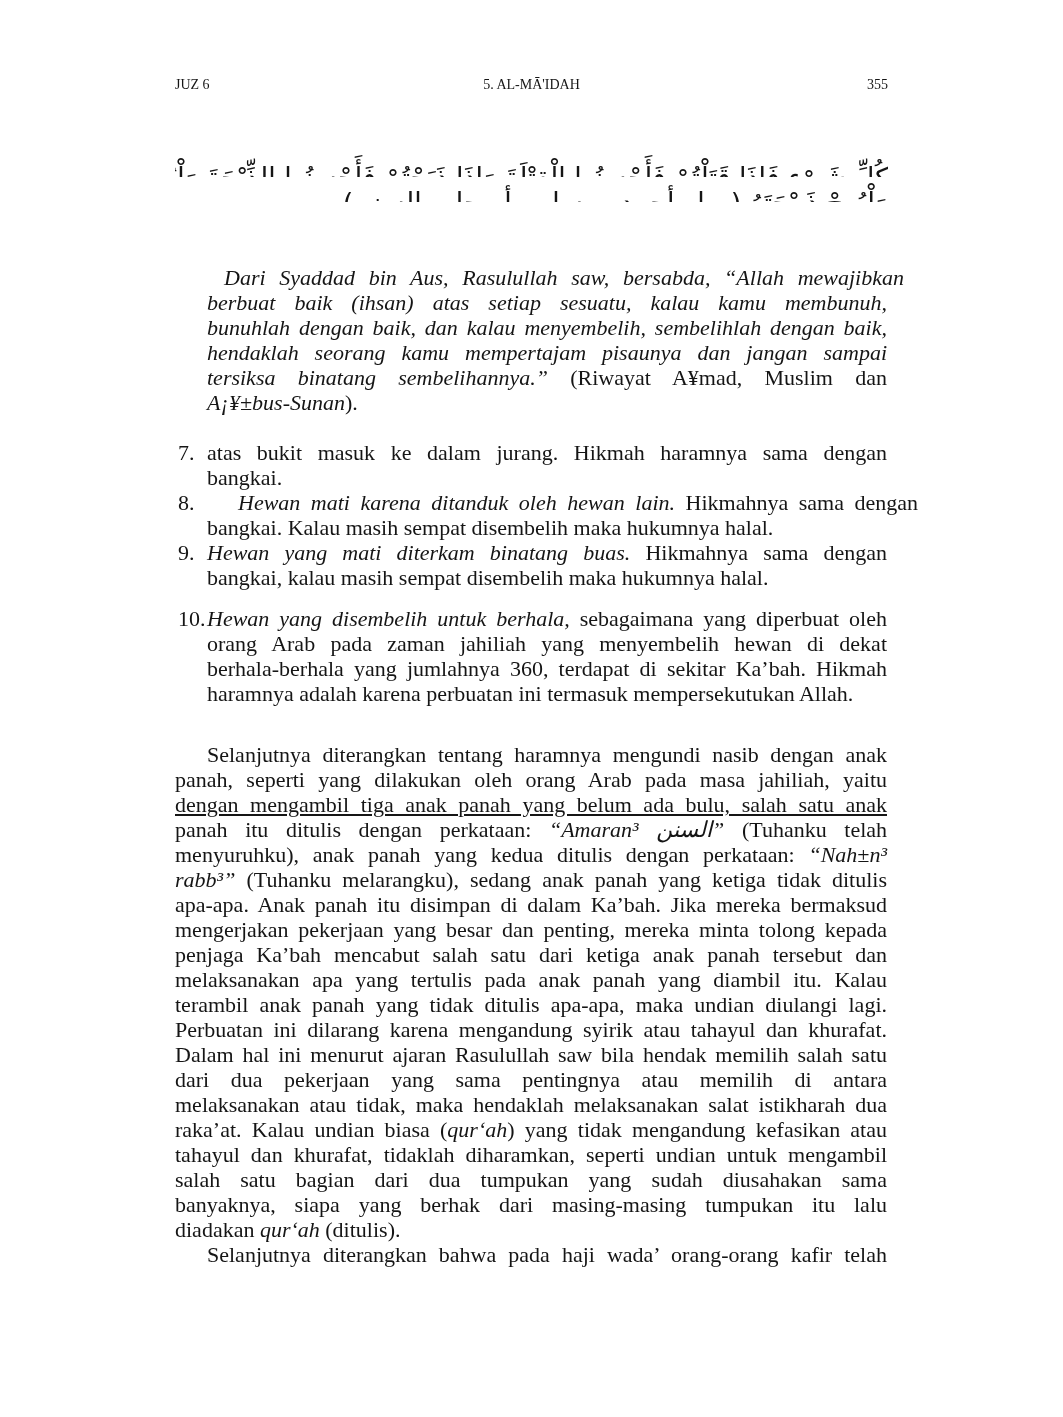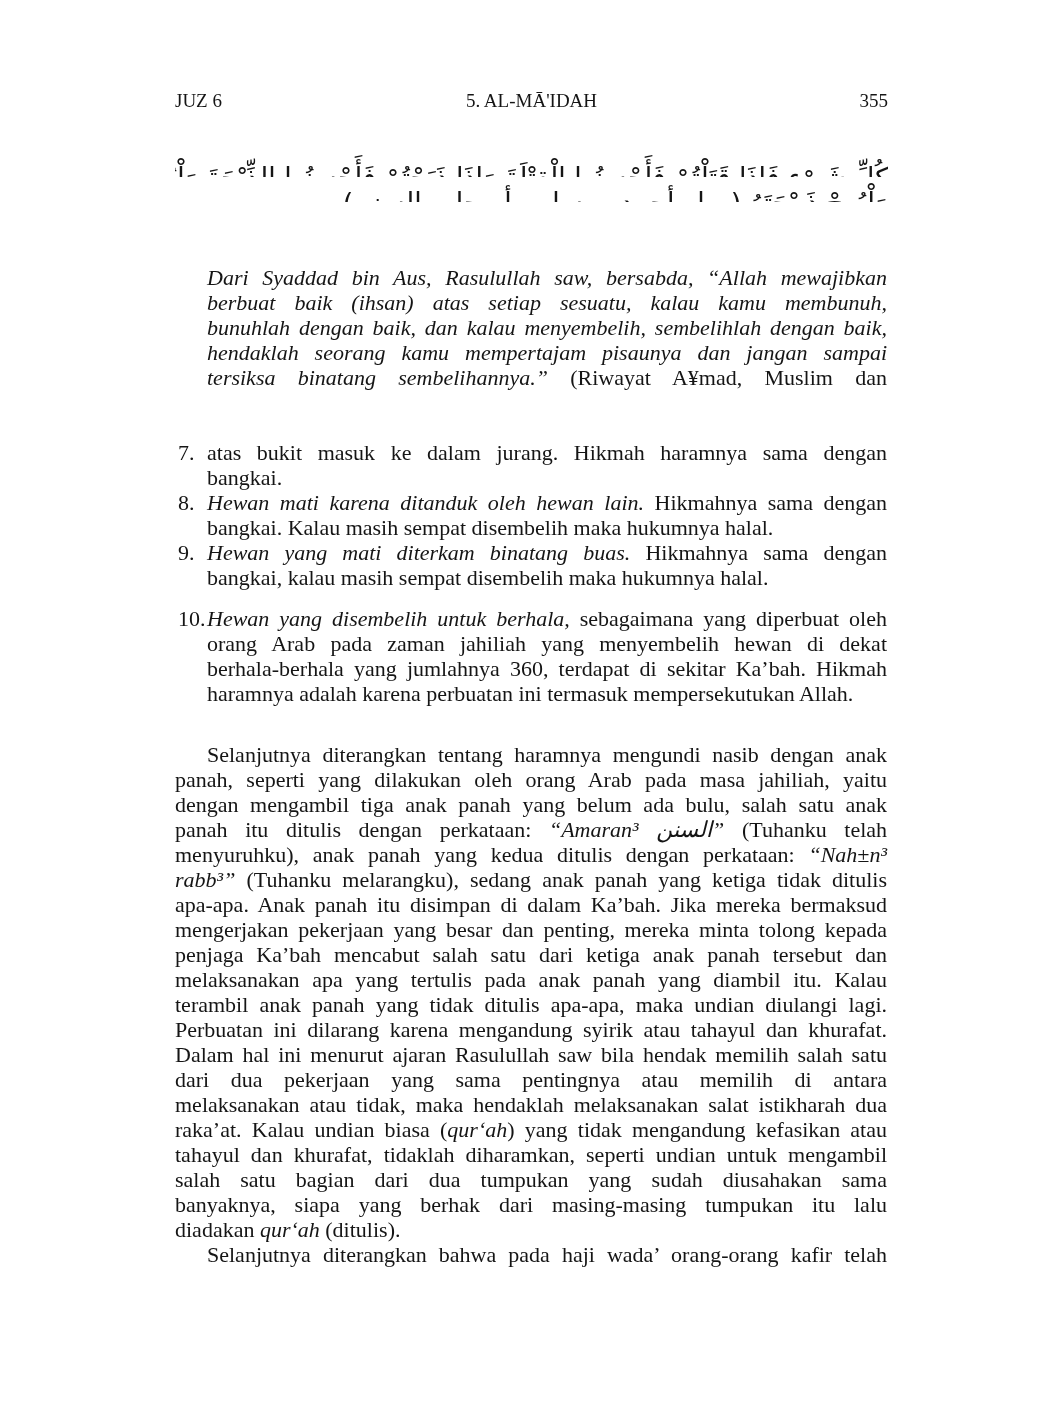--- a/index.html
+++ b/index.html
@@ -10,25 +10,25 @@
   body {
     width: 1063px;
     height: 1417px;
     position: relative;
     overflow: hidden;
     color: #151515;
     font-family: "Liberation Serif", "DejaVu Serif", serif;
   }
   .page-header {
     position: absolute;
-    top: 88px;
+    top: 72px;
     left: 175px;
     width: 713px;
     height: 26px;
-    font-size: 19px;
+    font-size: 14px;
     line-height: 26px;
   }
   .page-header .left { position: absolute; left: 0; top: 0; }
   .page-header .center { position: absolute; left: 0; right: 0; top: 0; text-align: center; }
   .page-header .right { position: absolute; right: 0; top: 0; }
 
   .arabic {
     position: absolute;
     left: 175px;
     width: 713px;
@@ -96,39 +96,40 @@
   <span class="center">5. AL-MĀ'IDAH</span>
   <span class="right">355</span>
 </div>
 
 <div class="arabic">
   <span class="line" style="width: 100%;">كُلِّ شَيْءٍ فَاذَا قَتَلْتُمْ فَأَحْسِنُوا الْقِتْلَةَ وَاِذَا ذَبَحْتُمْ فَأَحْسِنُوا الذِّبْحَةَ وَلْيُحِدَّ اَحَدُكُمْ شَفْرَتَهُ</span>
   <span class="line last" style="width: 100%;">وَلْيُرِحْ ذَبِيْحَتَهُ (رواه أحمد ومسلم وأصحاب السنن)</span>
 </div>
 
 <div class="text-block quote" id="quote">
-    <span class="line" style="width: 100%;"><span class="it">Dari Syaddad bin Aus, Rasulullah saw, bersabda, “Allah mewajibkan</span></span>
+    <span class="line" style="width: 100%; margin-left: 17px;"><span class="it">Dari Syaddad bin Aus, Rasulullah saw, bersabda, “Allah mewajibkan</span></span>
     <span class="line" style="width: 100%;"><span class="it">berbuat baik (ihsan) atas setiap sesuatu, kalau kamu membunuh,</span></span>
     <span class="line" style="width: 100%;"><span class="it">bunuhlah dengan baik, dan kalau menyembelih, sembelihlah dengan baik,</span></span>
     <span class="line" style="width: 100%;"><span class="it">hendaklah seorang kamu mempertajam pisaunya dan jangan sampai</span></span>
     <span class="line" style="width: 100%;"><span class="it">tersiksa binatang sembelihannya.”</span><span> (Riwayat A¥mad, Muslim dan</span></span>
+    <span class="line last" style="width: 100%;"><span class="it">A¡¥±bus-Sunan</span><span>).</span></span>
   </div>
 
 <div class="text-block list" id="list">
     <div class="list-item">
       <span class="list-num">7.</span>
       <div class="list-body">
         <span class="line" style="width: 100%;"><span>atas bukit masuk ke dalam jurang. Hikmah haramnya sama dengan</span></span>
         <span class="line last" style="width: 100%;"><span>bangkai.</span></span>
       </div>
     </div>
     <div class="list-item">
       <span class="list-num">8.</span>
       <div class="list-body">
-        <span class="line" style="width: 100%;"><span class="it">Hewan mati karena ditanduk oleh hewan lain.</span><span> Hikmahnya sama dengan</span></span>
+        <span class="line" style="width: 100%; margin-left: 31px;"><span class="it">Hewan mati karena ditanduk oleh hewan lain.</span><span> Hikmahnya sama dengan</span></span>
         <span class="line last" style="width: 100%;"><span>bangkai. Kalau masih sempat disembelih maka hukumnya halal.</span></span>
       </div>
     </div>
     <div class="list-item">
       <span class="list-num">9.</span>
       <div class="list-body">
         <span class="line" style="width: 100%;"><span class="it">Hewan yang mati diterkam binatang buas.</span><span> Hikmahnya sama dengan</span></span>
         <span class="line last" style="width: 100%;"><span>bangkai, kalau masih sempat disembelih maka hukumnya halal.</span></span>
       </div>
     </div>
@@ -139,21 +140,21 @@
         <span class="line" style="width: 100%;"><span>orang Arab pada zaman jahiliah yang menyembelih hewan di dekat</span></span>
         <span class="line" style="width: 100%;"><span>berhala-berhala yang jumlahnya 360, terdapat di sekitar Ka’bah. Hikmah</span></span>
         <span class="line last" style="width: 100%;"><span>haramnya adalah karena perbuatan ini termasuk mempersekutukan Allah.</span></span>
       </div>
     </div>
   </div>
 
 <div class="text-block para" id="para">
     <span class="line indent" style="width: 100%;"><span>Selanjutnya diterangkan tentang haramnya mengundi nasib dengan anak</span></span>
     <span class="line" style="width: 100%;"><span>panah, seperti yang dilakukan oleh orang Arab pada masa jahiliah, yaitu</span></span>
-    <span class="line" style="width: 100%;"><span>dengan mengambil tiga anak panah yang belum ada bulu, salah satu anak</span></span>
+    <span class="line" style="width: 100%; text-decoration: underline;"><span>dengan mengambil tiga anak panah yang belum ada bulu, salah satu anak</span></span>
     <span class="line" style="width: 100%;"><span>panah itu ditulis dengan perkataan: </span><span class="it">“Amaran³ السنن”</span><span> (Tuhanku telah</span></span>
     <span class="line" style="width: 100%;"><span>menyuruhku), anak panah yang kedua ditulis dengan perkataan: </span><span class="it">“Nah±n³</span></span>
     <span class="line" style="width: 100%;"><span class="it">rabb³”</span><span> (Tuhanku melarangku), sedang anak panah yang ketiga tidak ditulis</span></span>
     <span class="line" style="width: 100%;"><span>apa-apa. Anak panah itu disimpan di dalam Ka’bah. Jika mereka bermaksud</span></span>
     <span class="line" style="width: 100%;"><span>mengerjakan pekerjaan yang besar dan penting, mereka minta tolong kepada</span></span>
     <span class="line" style="width: 100%;"><span>penjaga Ka’bah mencabut salah satu dari ketiga anak panah tersebut dan</span></span>
     <span class="line" style="width: 100%;"><span>melaksanakan apa yang tertulis pada anak panah yang diambil itu. Kalau</span></span>
     <span class="line" style="width: 100%;"><span>terambil anak panah yang tidak ditulis apa-apa, maka undian diulangi lagi.</span></span>
     <span class="line" style="width: 100%;"><span>Perbuatan ini dilarang karena mengandung syirik atau tahayul dan khurafat.</span></span>
     <span class="line" style="width: 100%;"><span>Dalam hal ini menurut ajaran Rasulullah saw bila hendak memilih salah satu</span></span>

